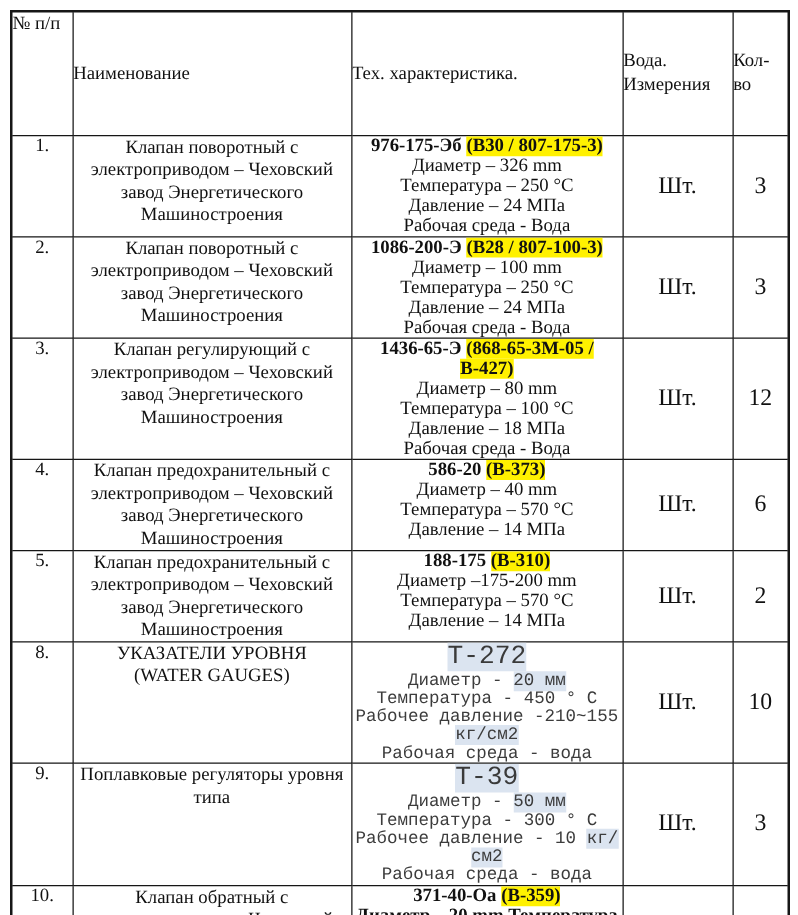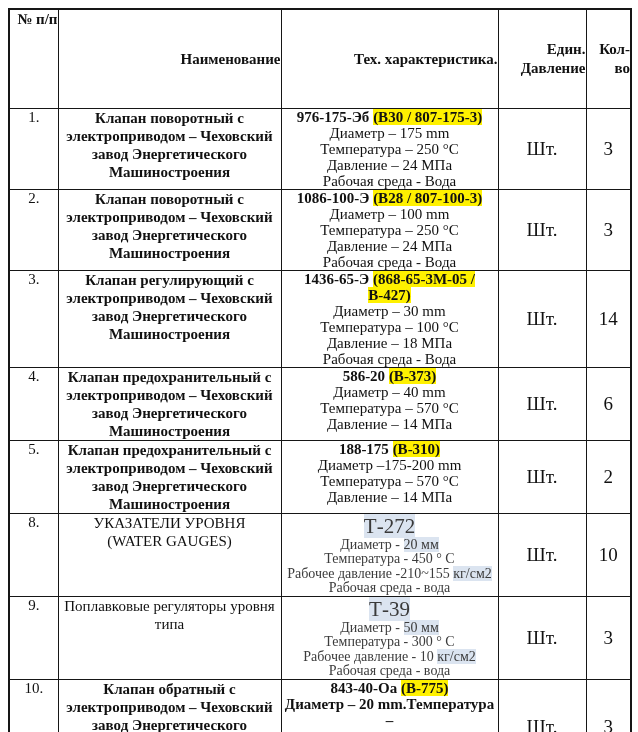--- a/index.html
+++ b/index.html
@@ -23,45 +23,45 @@
     border: 2px solid #161616;
   }
   table.spec th, table.spec td {
     border: 1.5px solid #161616;
     padding: 0;
     overflow: hidden;
   }
   
   tr.head { height: 99px; }
   th.th {
-    font-weight: bold;
+    font-weight: normal;
     font-size: 15px;
     line-height: 18px;
     vertical-align: middle;
-    text-align: right;
+    text-align: left;
     padding: 2px 4px;
   }
   th.num-h { vertical-align: top; padding-top: 16px; }
   th.unit-h, th.qty-h { line-height: 19px; }
   
   td.cell { vertical-align: top; text-align: center; }
   td.num {
     font-size: 15px;
     padding-top: 5px;
   }
   td.name {
     font-size: 15px;
     line-height: 18px;
     padding: 4px 6px 2px 6px;
   }
-  td.name.b { font-weight: bold; }
+  td.name.b { font-weight: normal; }
   td.tech { padding: 3px 2px 2px 2px; }
   td.tech.serif { font-size: 15px; line-height: 16px; }
   td.tech.sans {
-    font-family: Liberation Serif, serif;
+    font-family: Liberation Mono, monospace;
     color: #3c3c3c;
     font-size: 14px;
     line-height: 14.5px;
   }
   .tech-title { font-weight: bold; line-height: 16px; }
   td.tech.sans .tech-title {
     font-weight: normal;
     font-size: 21px;
     line-height: 24px;
     color: #3a3a3a;
@@ -85,63 +85,63 @@
       <col style="width:223px">
       <col style="width:217px">
       <col style="width:88px">
       <col style="width:45px">
     </colgroup>
     <thead>
       <tr class="head">
         <th class="th num-h">№ п/п</th>
         <th class="th">Наименование</th>
         <th class="th">Тех. характеристика.</th>
-        <th class="th unit-h">Един. Давление</th>
+        <th class="th unit-h">Вода. Измерения</th>
         <th class="th qty-h">Кол-во</th>
       </tr>
     </thead>
     <tbody>
         <tr style="height: 78px;">
           <td class="cell num">1.</td>
           <td class="cell name b"><span>Клапан поворотный с электроприводом – Чеховский завод Энергетического Машиностроения</span></td>
           <td class="cell tech serif">
             <div class="tech-title"><span>976-175-Эб </span><span class="hl-yellow">(B30 / 807-175-3)</span></div>
-            <div class="tech-line"><span>Диаметр – 175 mm</span></div>
+            <div class="tech-line"><span>Диаметр – 326 mm</span></div>
             <div class="tech-line"><span>Температура – 250 °C</span></div>
             <div class="tech-line"><span>Давление – 24 МПа</span></div>
             <div class="tech-line"><span>Рабочая среда - Вода</span></div>
           </td>
           <td class="cell unit">Шт.</td>
           <td class="cell qty">3</td>
         </tr>
         <tr style="height: 79px;">
           <td class="cell num">2.</td>
           <td class="cell name b"><span>Клапан поворотный с электроприводом – Чеховский завод Энергетического Машиностроения</span></td>
           <td class="cell tech serif">
-            <div class="tech-title"><span>1086-100-Э </span><span class="hl-yellow">(B28 / 807-100-3)</span></div>
+            <div class="tech-title"><span>1086-200-Э </span><span class="hl-yellow">(B28 / 807-100-3)</span></div>
             <div class="tech-line"><span>Диаметр – 100 mm</span></div>
             <div class="tech-line"><span>Температура – 250 °C</span></div>
             <div class="tech-line"><span>Давление – 24 МПа</span></div>
             <div class="tech-line"><span>Рабочая среда - Вода</span></div>
           </td>
           <td class="cell unit">Шт.</td>
           <td class="cell qty">3</td>
         </tr>
         <tr style="height: 86px;">
           <td class="cell num">3.</td>
           <td class="cell name b"><span>Клапан регулирующий с электроприводом – Чеховский завод Энергетического Машиностроения</span></td>
           <td class="cell tech serif">
             <div class="tech-title"><span>1436-65-Э </span><span class="hl-yellow">(868-65-3М-05 / В-427)</span></div>
-            <div class="tech-line"><span>Диаметр – 30 mm</span></div>
+            <div class="tech-line"><span>Диаметр – 80 mm</span></div>
             <div class="tech-line"><span>Температура – 100 °C</span></div>
             <div class="tech-line"><span>Давление – 18 МПа</span></div>
             <div class="tech-line"><span>Рабочая среда - Вода</span></div>
           </td>
           <td class="cell unit">Шт.</td>
-          <td class="cell qty">14</td>
+          <td class="cell qty">12</td>
         </tr>
         <tr style="height: 63px;">
           <td class="cell num">4.</td>
           <td class="cell name b"><span>Клапан предохранительный с электроприводом – Чеховский завод Энергетического Машиностроения</span></td>
           <td class="cell tech serif">
             <div class="tech-title"><span>586-20 </span><span class="hl-yellow">(В-373)</span></div>
             <div class="tech-line"><span>Диаметр – 40 mm</span></div>
             <div class="tech-line"><span>Температура – 570 °C</span></div>
             <div class="tech-line"><span>Давление – 14 МПа</span></div>
           </td>
@@ -183,21 +183,21 @@
             <div class="tech-line"><span>Рабочее давление - 10 </span><span class="hl-blue">кг/см2</span></div>
             <div class="tech-line"><span>Рабочая среда - вода</span></div>
           </td>
           <td class="cell unit">Шт.</td>
           <td class="cell qty">3</td>
         </tr>
         <tr style="height: 96px;">
           <td class="cell num">10.</td>
           <td class="cell name b"><span>Клапан обратный с электроприводом – Чеховский завод Энергетического Машиностроения</span></td>
           <td class="cell tech serif">
-            <div class="tech-title b"><span>843-40-Оа </span><span class="hl-yellow">(В-775)</span></div>
+            <div class="tech-title b"><span>371-40-Оа </span><span class="hl-yellow">(В-359)</span></div>
             <div class="tech-line b"><span>Диаметр – 20 mm.Температура –</span></div>
           </td>
           <td class="cell unit">Шт.</td>
           <td class="cell qty">3</td>
         </tr>
       </tbody>
   </table>
 </div>
 
 </body></html>

